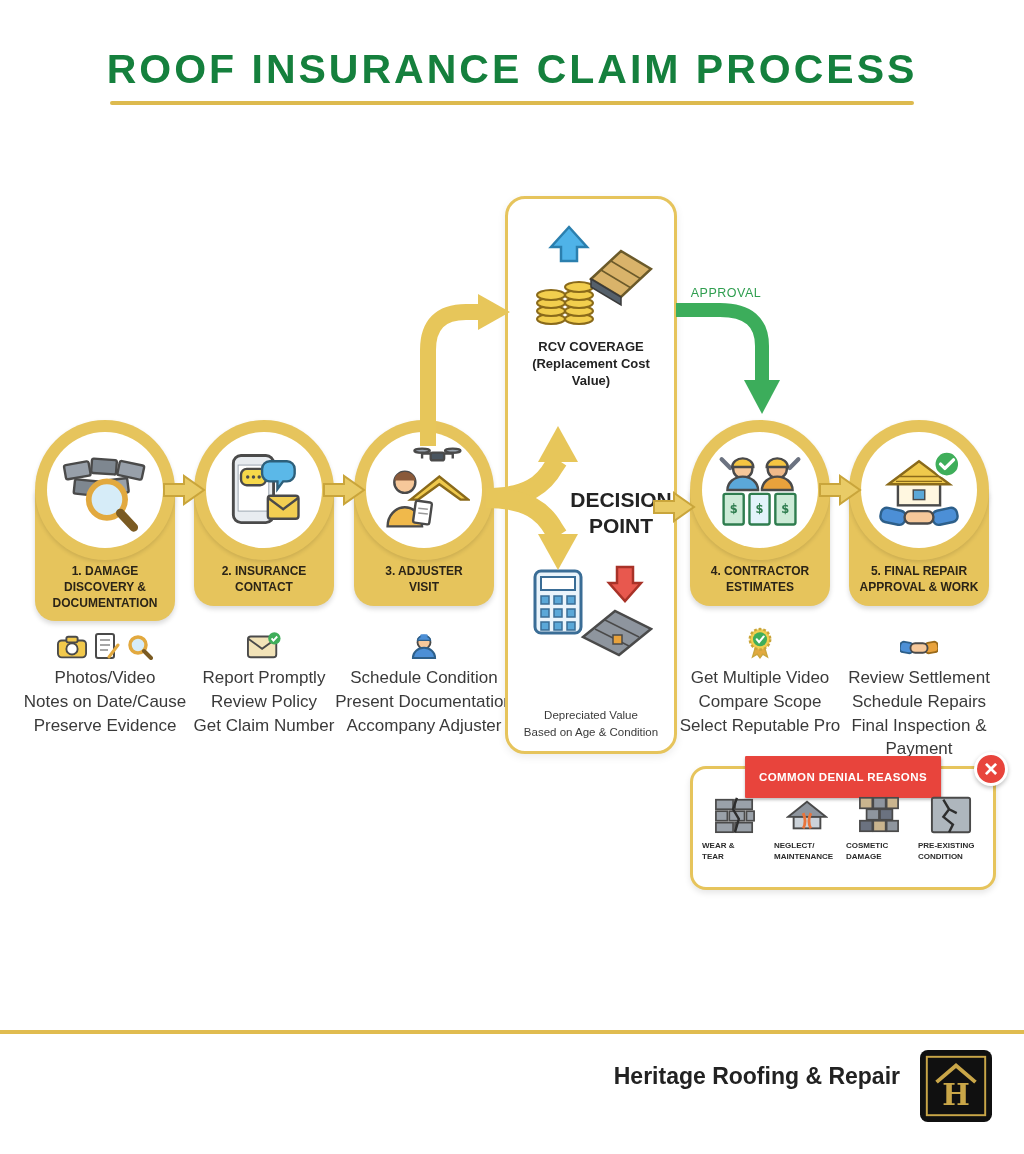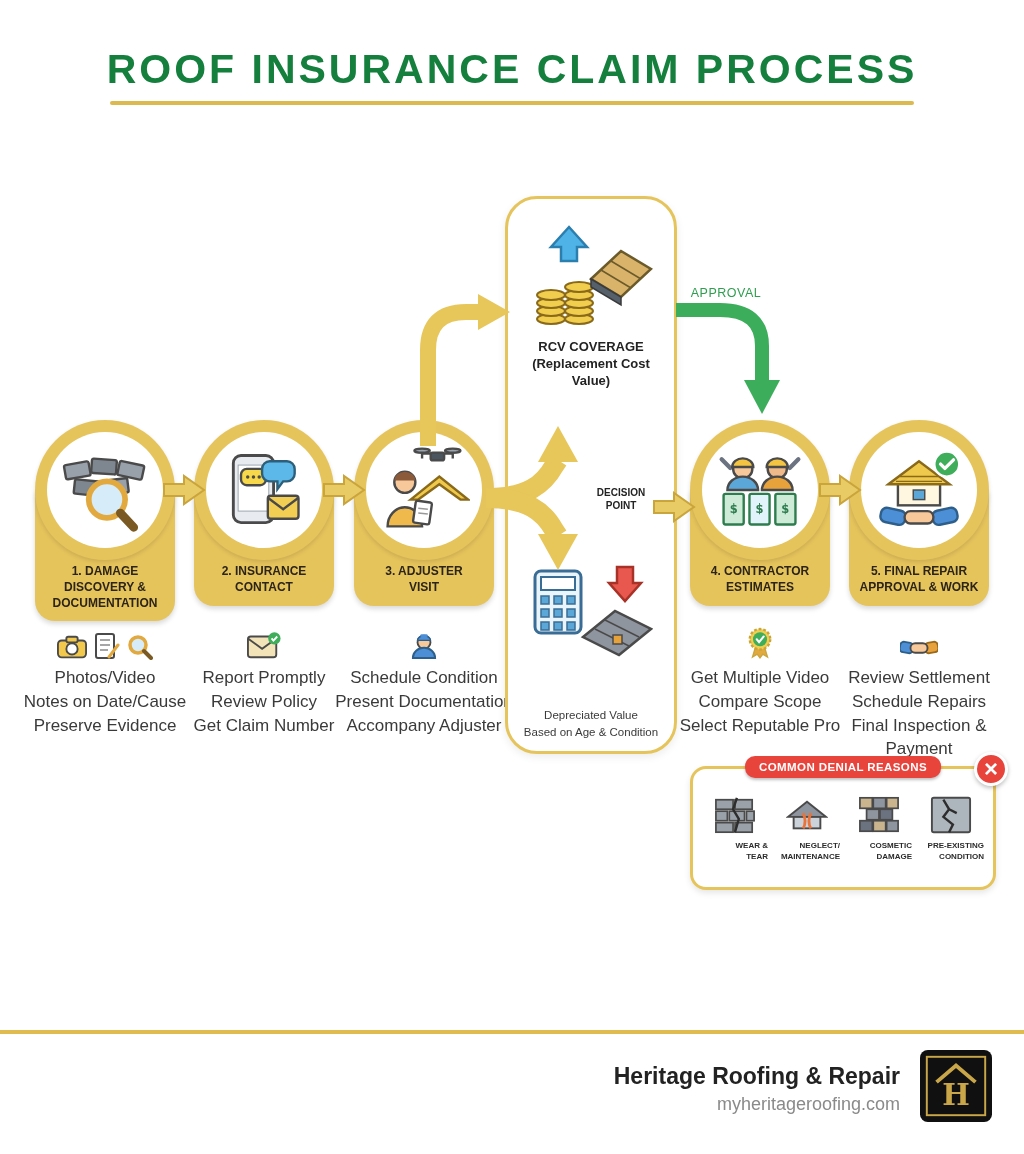--- a/index.html
+++ b/index.html
@@ -24,48 +24,48 @@
             box-shadow: 0 2px 4px rgba(0,0,0,.12); }
   .circle-inner { width: 116px; height: 116px; border-radius: 50%; background: #fff;
                   display: flex; align-items: center; justify-content: center; overflow: hidden; }
   .details { position: absolute; top: 202px; left: -25px; width: 190px; text-align: center; }
   .detail-icons { display: flex; justify-content: center; align-items: flex-end; gap: 7px;
                   height: 38px; margin-bottom: 6px; }
   .detail-text { font-size: 17px; color: #3a3a3a; line-height: 1.4; }
 
   
   .decision-box { position: absolute; left: 505px; top: 196px; width: 172px; height: 558px;
-                  background: #fff; border: 3.5px solid #E6C45C; border-radius: 32px;
+                  background: #fff; border: 3.5px solid #E6C45C; border-radius: 20px;
                   box-shadow: 0 3px 8px rgba(0,0,0,.08); z-index: 2; }
   .dec-abs { position: absolute; left: 0; width: 100%; text-align: center; }
   .cov-title { font-weight: 700; font-size: 13px; line-height: 1.3; color: #232323; }
   .cov-details { font-size: 11.5px; color: #3a3a3a; line-height: 1.45; }
-  .decision-label { position: absolute; top: 288px; left: 58px; width: 110px; font-size: 10px;
+  .decision-label { position: absolute; top: 288px; left: 58px; width: 110px; font-size: 21px;
                     font-weight: 700; text-align: center; line-height: 1.25; color: #232323; }
 
   
   .arrow { position: absolute; z-index: 3; }
   .approval-label { position: absolute; left: 686px; top: 286px; width: 80px; text-align: center;
                     font-size: 12.5px; font-weight: 400; color: #2F9E4F; letter-spacing: .5px; z-index: 4; }
 
   
   .denial-box { position: absolute; left: 690px; top: 766px; width: 306px; height: 124px;
                 background: #fff; border: 3.5px solid #E6C45C; border-radius: 16px; z-index: 1;
                 box-shadow: 0 3px 6px rgba(0,0,0,.1); }
   .denial-header { position: absolute; top: -13px; left: 50%; transform: translateX(-50%);
                    background: #E8443C; color: #fff; font-size: 11.5px; font-weight: 700;
-                   padding: 5px 14px; border-radius: 10px; letter-spacing: .4px; white-space: nowrap;
+                   padding: 15px 14px; border-radius: 1px; letter-spacing: .4px; white-space: nowrap;
                    box-shadow: 0 2px 3px rgba(0,0,0,.25); }
   .denial-close { position: absolute; top: -17px; right: -15px; width: 34px; height: 34px;
                   border-radius: 50%; background: #E8443C; border: 3px solid #fff; color: #fff;
                   display: flex; align-items: center; justify-content: center; font-size: 24px;
                   font-weight: 700; line-height: 1; box-shadow: 0 2px 4px rgba(0,0,0,.25); }
   .denial-items { position: absolute; left: 0; top: 26px; width: 100%; display: flex;
                   justify-content: space-around; padding: 0 6px; }
-  .denial-item { width: 66px; text-align: right; }
+  .denial-item { width: 66px; text-align: left; }
   .denial-item svg { display: block; margin: 0 auto 6px; }
   .denial-label { font-size: 8px; font-weight: 700; line-height: 1.35; color: #2b2b2b; }
 
   
   .footer-rule { position: absolute; top: 1030px; left: 0; width: 1024px; height: 4px; background: #E0BC50; }
   .footer-text { position: absolute; top: 1063px; right: 124px; text-align: right; }
   .footer-company { font-size: 23px; font-weight: 700; color: #222; }
   .footer-site { font-size: 18px; color: #8a8a8a; margin-top: 4px; }
   .logo { position: absolute; left: 920px; top: 1050px; }
 </style>
@@ -405,21 +405,20 @@
         </svg>
         <div class="denial-label pre">PRE-EXISTING
 CONDITION</div>
       </div>
     </div>
   </div>
 
   <div class="footer-rule"></div>
   <div class="footer-text">
     <div class="footer-company">Heritage Roofing &amp; Repair</div>
-    <div class="footer-site">myheritageroofing.com</div>
   </div>
   <div class="logo">
     <svg width="72" height="72" viewBox="0 0 74 74">
       <rect x="0" y="0" width="74" height="74" rx="8" fill="#101010"></rect>
       <rect x="7" y="7" width="60" height="60" fill="none" stroke="#C9A648" stroke-width="2"></rect>
       <path d="M17,33 L37,16 L57,33" fill="none" stroke="#C9A648" stroke-width="4"></path>
       <text x="37" y="57" text-anchor="middle" font-family="DejaVu Serif, serif" font-size="30" font-weight="bold" fill="#C9A648">H</text>
     </svg>
   </div>
 

